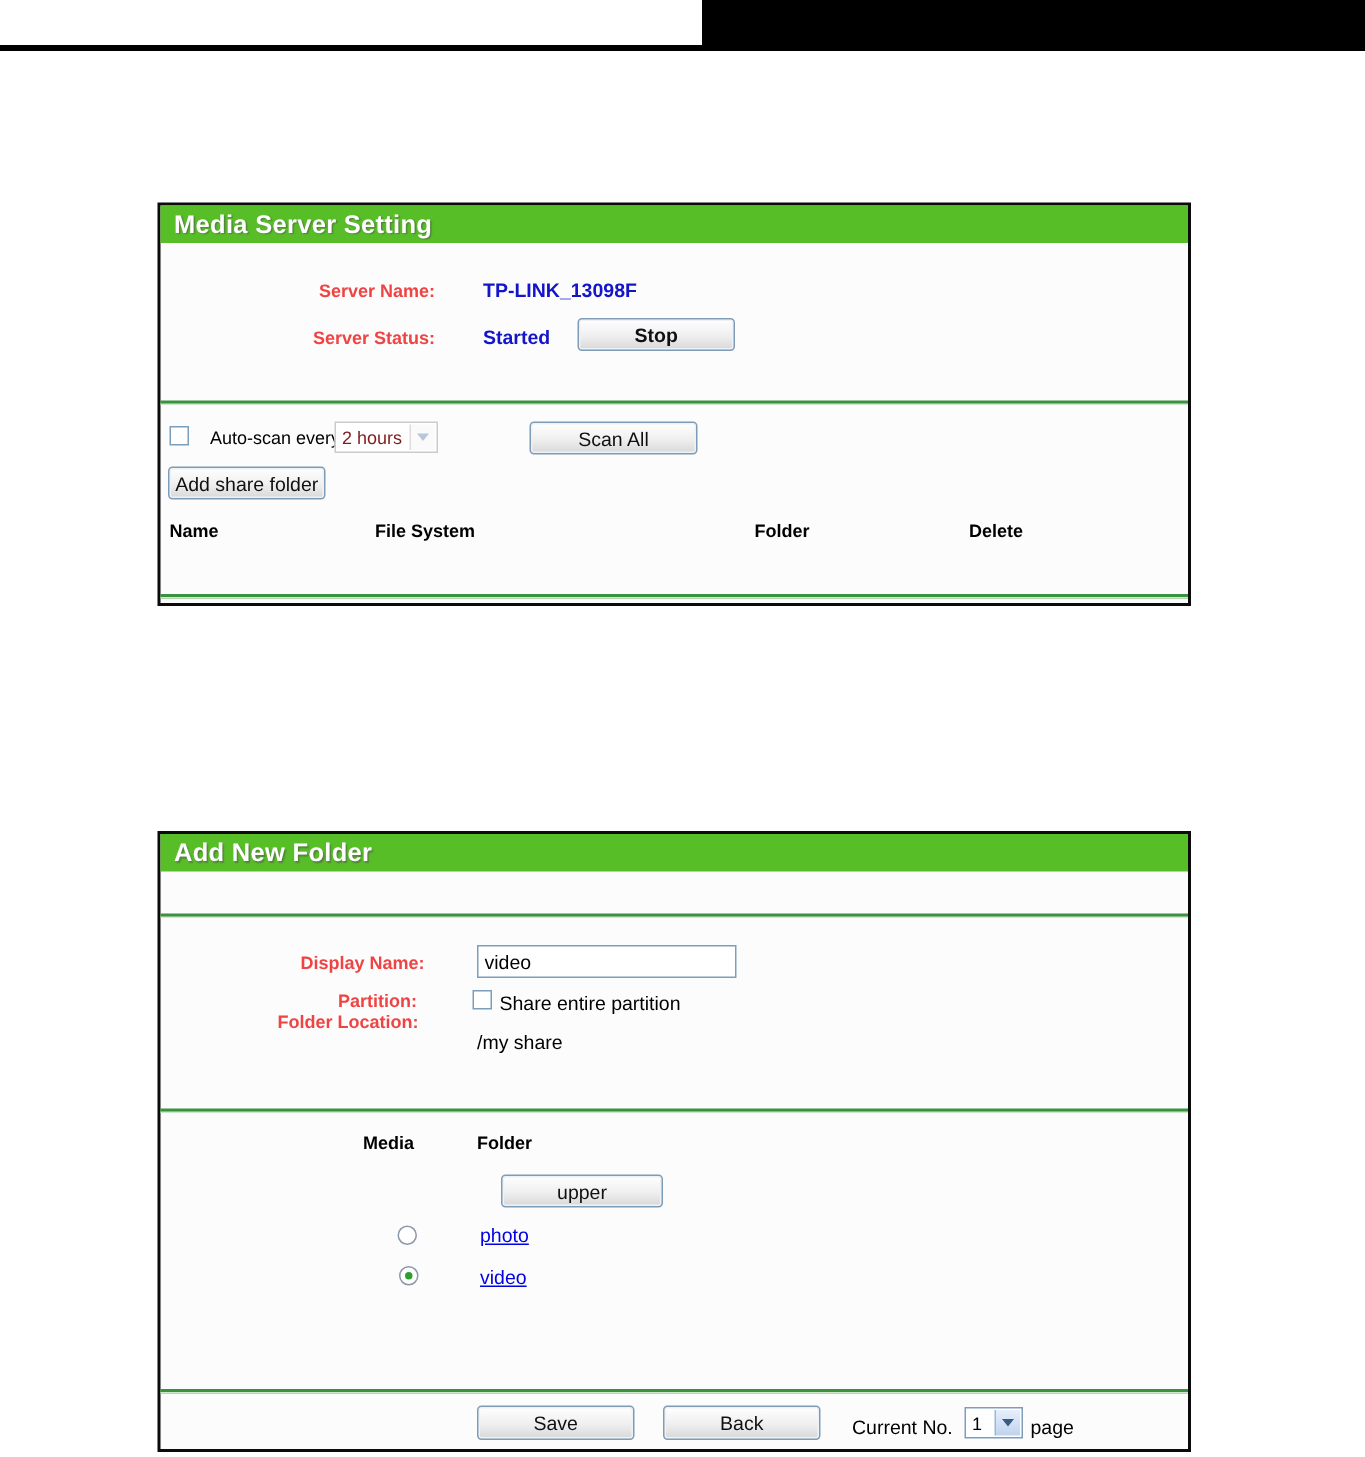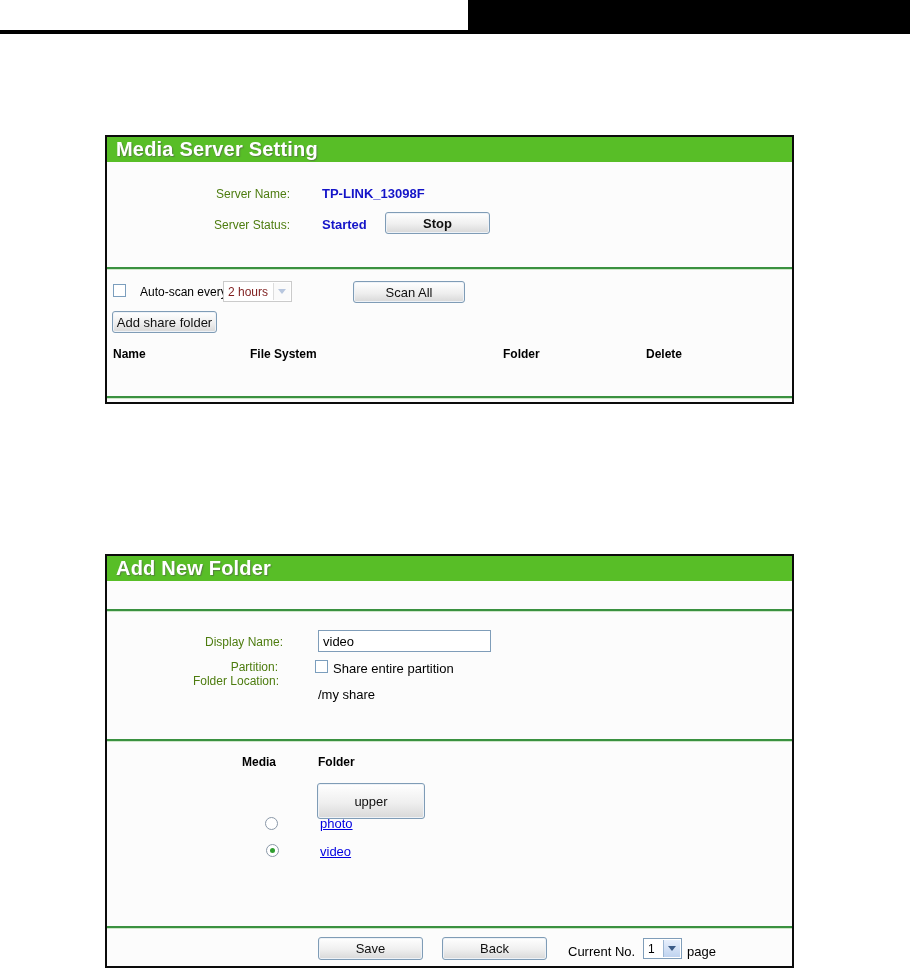--- a/index.html
+++ b/index.html
@@ -10,27 +10,27 @@
   
   .black-banner{position:absolute;left:468px;top:0;width:442px;height:31px;background:#000;}
   .black-rule{position:absolute;left:0;top:30px;width:910px;height:4px;background:#000;}
 
   
   .panel{position:absolute;left:105px;width:685px;background:#fcfcfc;border:2px solid #0b0b0b;}
   #panel1{top:135px;height:265px;}
   #panel2{top:554px;height:410px;}
   .panel-header{
     position:absolute;left:0;top:0;width:100%;height:25px;box-sizing:border-box;
-    background:#58be27;color:#fff;font-weight:bold;font-size:20px;line-height:25px;
+    background:#58be27;color:#fff;font-weight:bold;font-size:17px;line-height:25px;
     padding-left:9px;text-shadow:1px 1px 1px rgba(80,80,80,.55);letter-spacing:.2px;
   }
   .sep{position:absolute;left:0;width:100%;height:2px;background:#3a9140;border-bottom:1px solid #cfe7ca;}
 
   
-  .lbl{position:absolute;font-size:12px;font-weight:normal;color:#4d7c0f;text-align:right;white-space:nowrap;}
+  .lbl{position:absolute;font-size:12px;font-weight:bold;color:#ef4444;text-align:right;white-space:nowrap;}
   .txt{position:absolute;font-size:12px;color:#000;white-space:nowrap;}
   .blue{position:absolute;font-size:13px;font-weight:bold;color:#1414c8;white-space:nowrap;}
   .link{position:absolute;font-size:13px;color:#0000e0;text-decoration:underline;white-space:nowrap;cursor:pointer;}
   .th{position:absolute;font-size:12px;font-weight:bold;color:#000;white-space:nowrap;}
 
   
   .btn{
     position:absolute;box-sizing:border-box;border:1px solid #7f9cb6;border-radius:3px;
     background:linear-gradient(#ffffff,#efefef 55%,#d8d8d8);
     font-family:inherit;font-size:13px;color:#101010;text-align:center;padding:0;cursor:pointer;
@@ -108,21 +108,21 @@
   <div class="txt" style="left:226px;top:105px;font-size:13px;">Share entire partition</div>
 
   <div class="lbl" style="left:20px;top:118px;width:152px;">Folder Location:</div>
   <div class="txt" style="left:211px;top:131px;font-size:13px;">/my share</div>
 
   <div class="sep" style="top:183px;"></div>
 
   <div class="th" style="left:135px;top:199px;">Media</div>
   <div class="th" style="left:211px;top:199px;">Folder</div>
 
-  <button class="btn" style="left:210px;top:227px;width:108px;height:36px;">upper</button>
+  <button class="btn" style="left:227px;top:227px;width:108px;height:22px;">upper</button>
 
   <span class="radio" style="left:158px;top:261px;"></span>
   <a class="link" style="left:213px;top:260px;">photo</a>
 
   <span class="radio checked" style="left:159px;top:288px;"></span>
   <a class="link" style="left:213px;top:288px;">video</a>
 
   <div class="sep" style="top:370px;"></div>
 
   <button class="btn" style="left:211px;top:381px;width:105px;height:23px;">Save</button>

